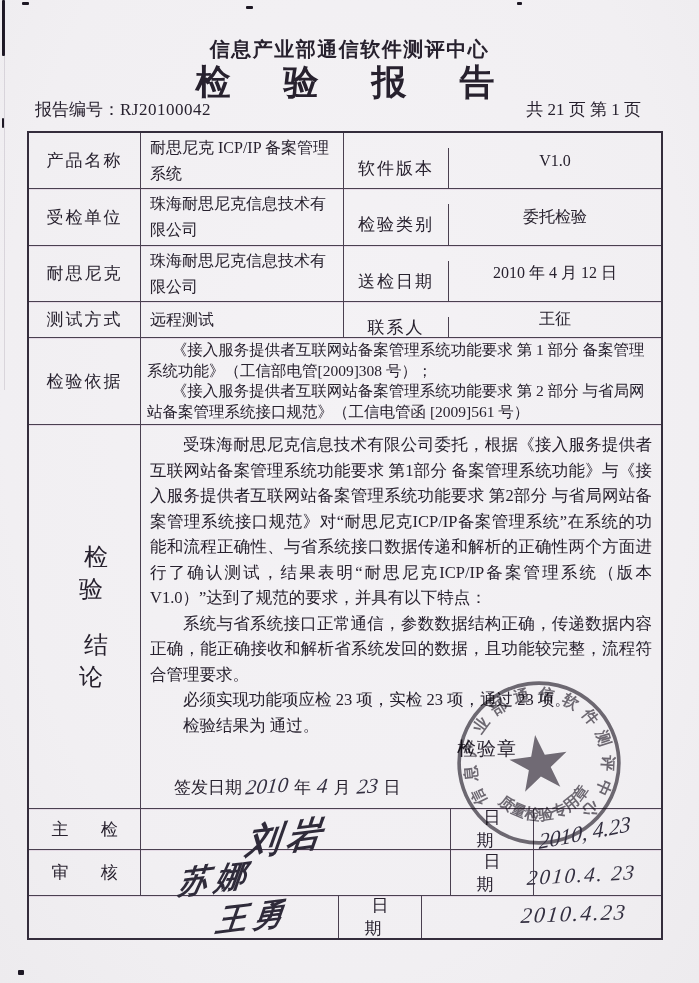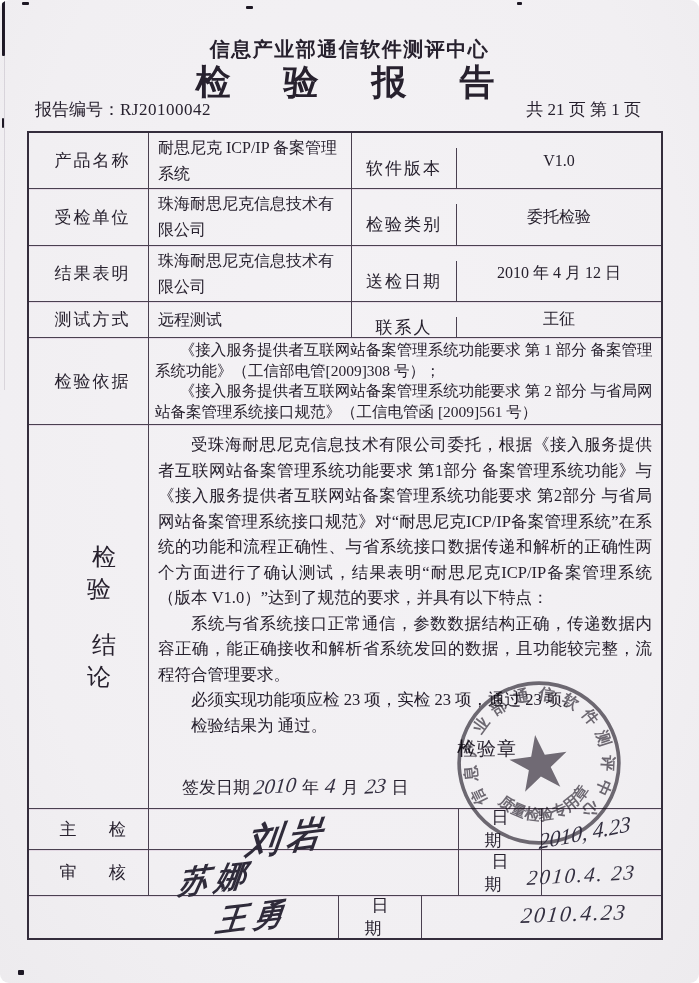--- a/index.html
+++ b/index.html
@@ -8,21 +8,20 @@
     --outer:#342d3c;
     --seal:#57525c;
     --hand:#332f40;
     --bg:#f1eff2;
   }
   html,body{margin:0;padding:0;}
   body{font-family:"Liberation Serif","DejaVu Serif",serif;color:var(--ink);}
   .sheet{
     position:relative;width:699px;height:983px;overflow:hidden;
     background:radial-gradient(ellipse at 50% 40%, #f4f2f5 0%, var(--bg) 70%, #edebee 100%);
-    border-radius:9px;
   }
   
   .artifact{position:absolute;background:#1d1824;border-radius:1px;}
   .edge-line{position:absolute;left:4px;top:0;width:1px;height:390px;background:rgba(70,60,85,.14);}
 
   
   .hdr-org{position:absolute;top:36px;left:0;width:100%;text-align:center;
     font-size:20px;font-weight:bold;letter-spacing:1.5px;}
   .hdr-title{position:absolute;top:59px;left:0;width:100%;text-align:center;
     font-size:35px;font-weight:bold;letter-spacing:9px;}
@@ -32,21 +31,21 @@
 
   
   .tbl{position:absolute;left:27px;top:131px;width:636px;height:809px;
     border:2.6px solid var(--outer);display:flex;flex-direction:column;box-sizing:border-box;}
   .row{display:flex;border-bottom:1.6px solid var(--border);
     box-shadow:0 1px 0 rgba(128,60,128,.12);}
   .row:last-child{border-bottom:none;box-shadow:none;}
   .cell{border-right:1.6px solid var(--border);box-sizing:border-box;
     display:flex;align-items:center;}
   .cell:last-child{border-right:none;}
-  .c1{width:112px;margin-left:8px;}
+  .c1{width:112px;}
   .c2{width:203px;}
   .c3{width:105px;margin-top:15px;}
   .c4{flex:1;}
   .b2{width:310px;}
   .b3{width:83px;}
   .lbl{justify-content:center;text-align:center;font-size:17px;letter-spacing:2px;}
   .lbl-sp{letter-spacing:14px;text-indent:14px;}
   .val{padding:3px 8px 3px 9px;font-size:16px;line-height:26px;text-align:left;}
   .ctr{justify-content:center;text-align:center;padding:3px 4px;font-size:16px;}
 
@@ -120,21 +119,21 @@
     </div>
 
     <div class="row" style="height:56px;">
       <div class="cell c1 lbl">受检单位</div>
       <div class="cell c2 val">珠海耐思尼克信息技术有限公司</div>
       <div class="cell c3 lbl">检验类别</div>
       <div class="cell c4 ctr">委托检验</div>
     </div>
 
     <div class="row" style="height:55px;">
-      <div class="cell c1 lbl">结果表明</div>
+      <div class="cell c1 lbl">耐思尼克</div>
       <div class="cell c2 val">珠海耐思尼克信息技术有限公司</div>
       <div class="cell c3 lbl">送检日期</div>
       <div class="cell c4 ctr">2010 年 4 月 12 日</div>
     </div>
 
     <div class="row" style="height:35px;">
       <div class="cell c1 lbl">测试方式</div>
       <div class="cell c2 val">远程测试</div>
       <div class="cell c3 lbl">联系人</div>
       <div class="cell c4 ctr">王征</div>

